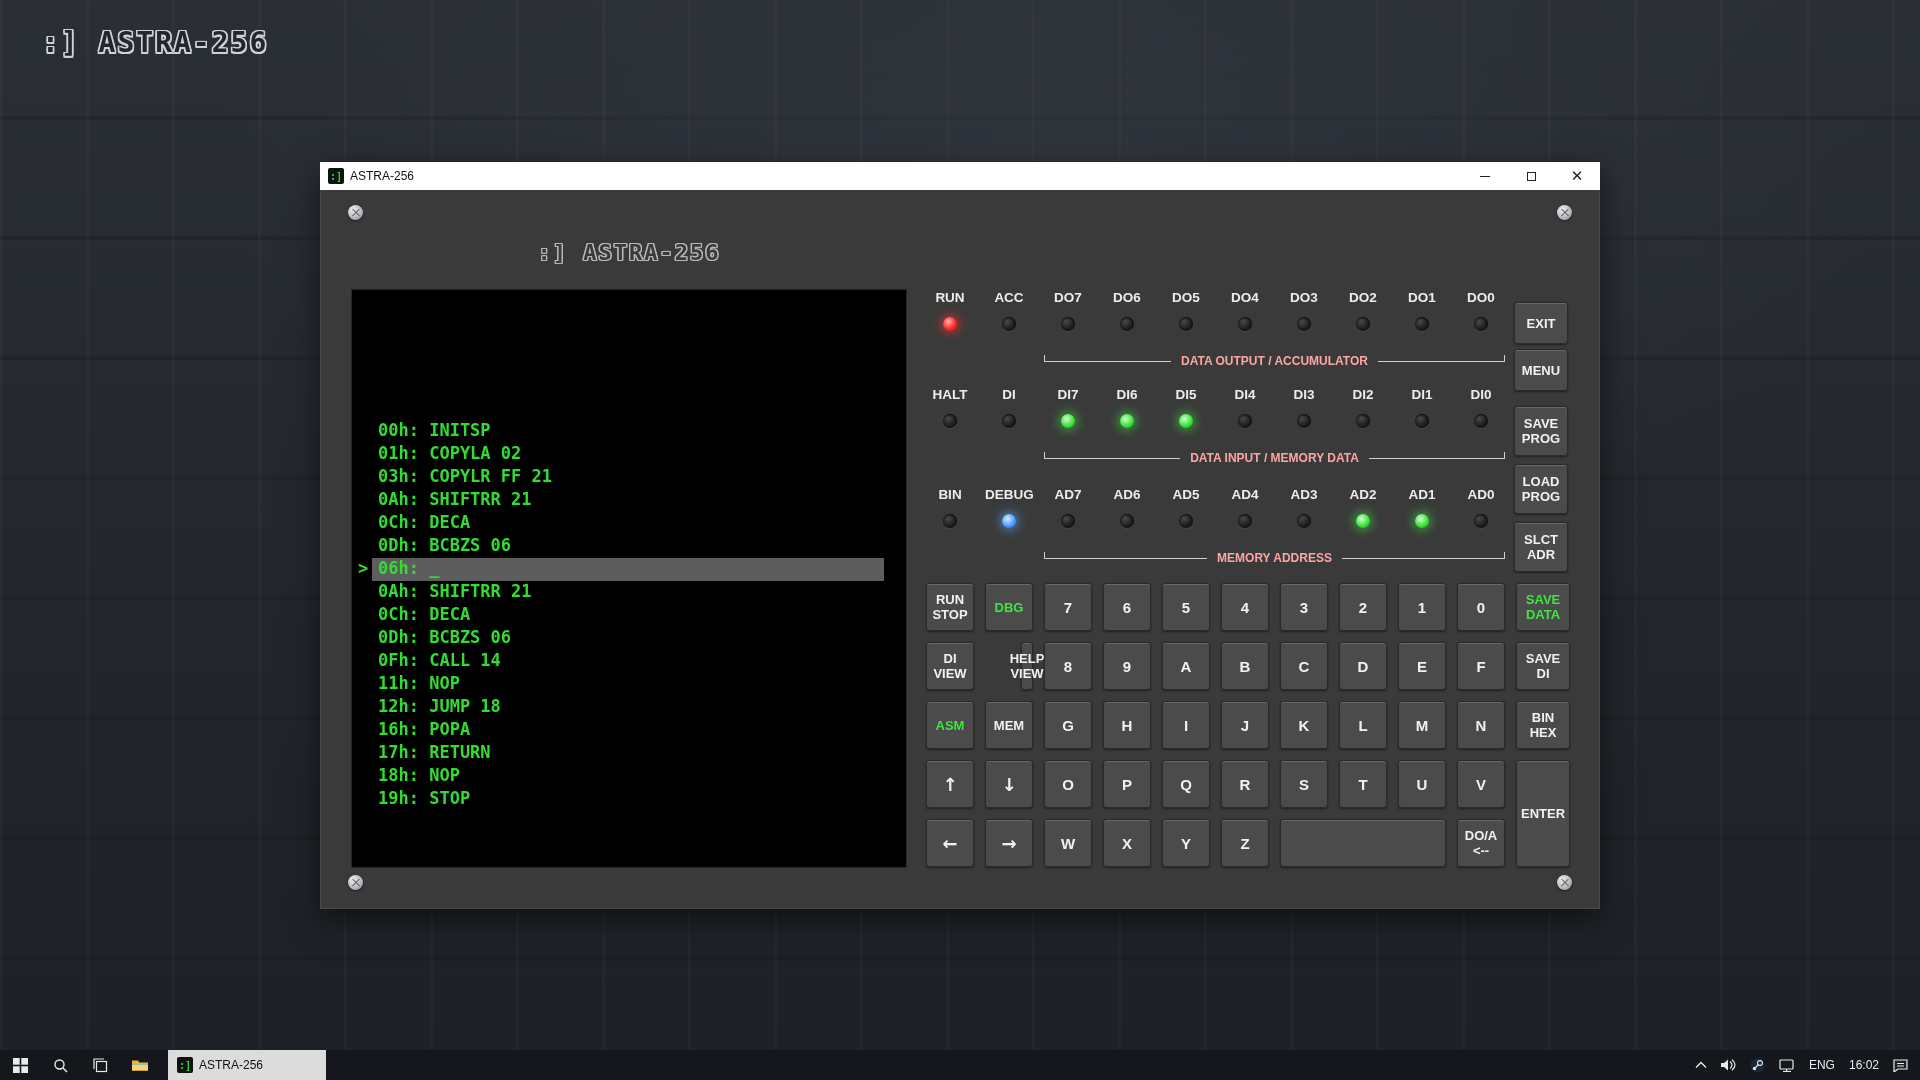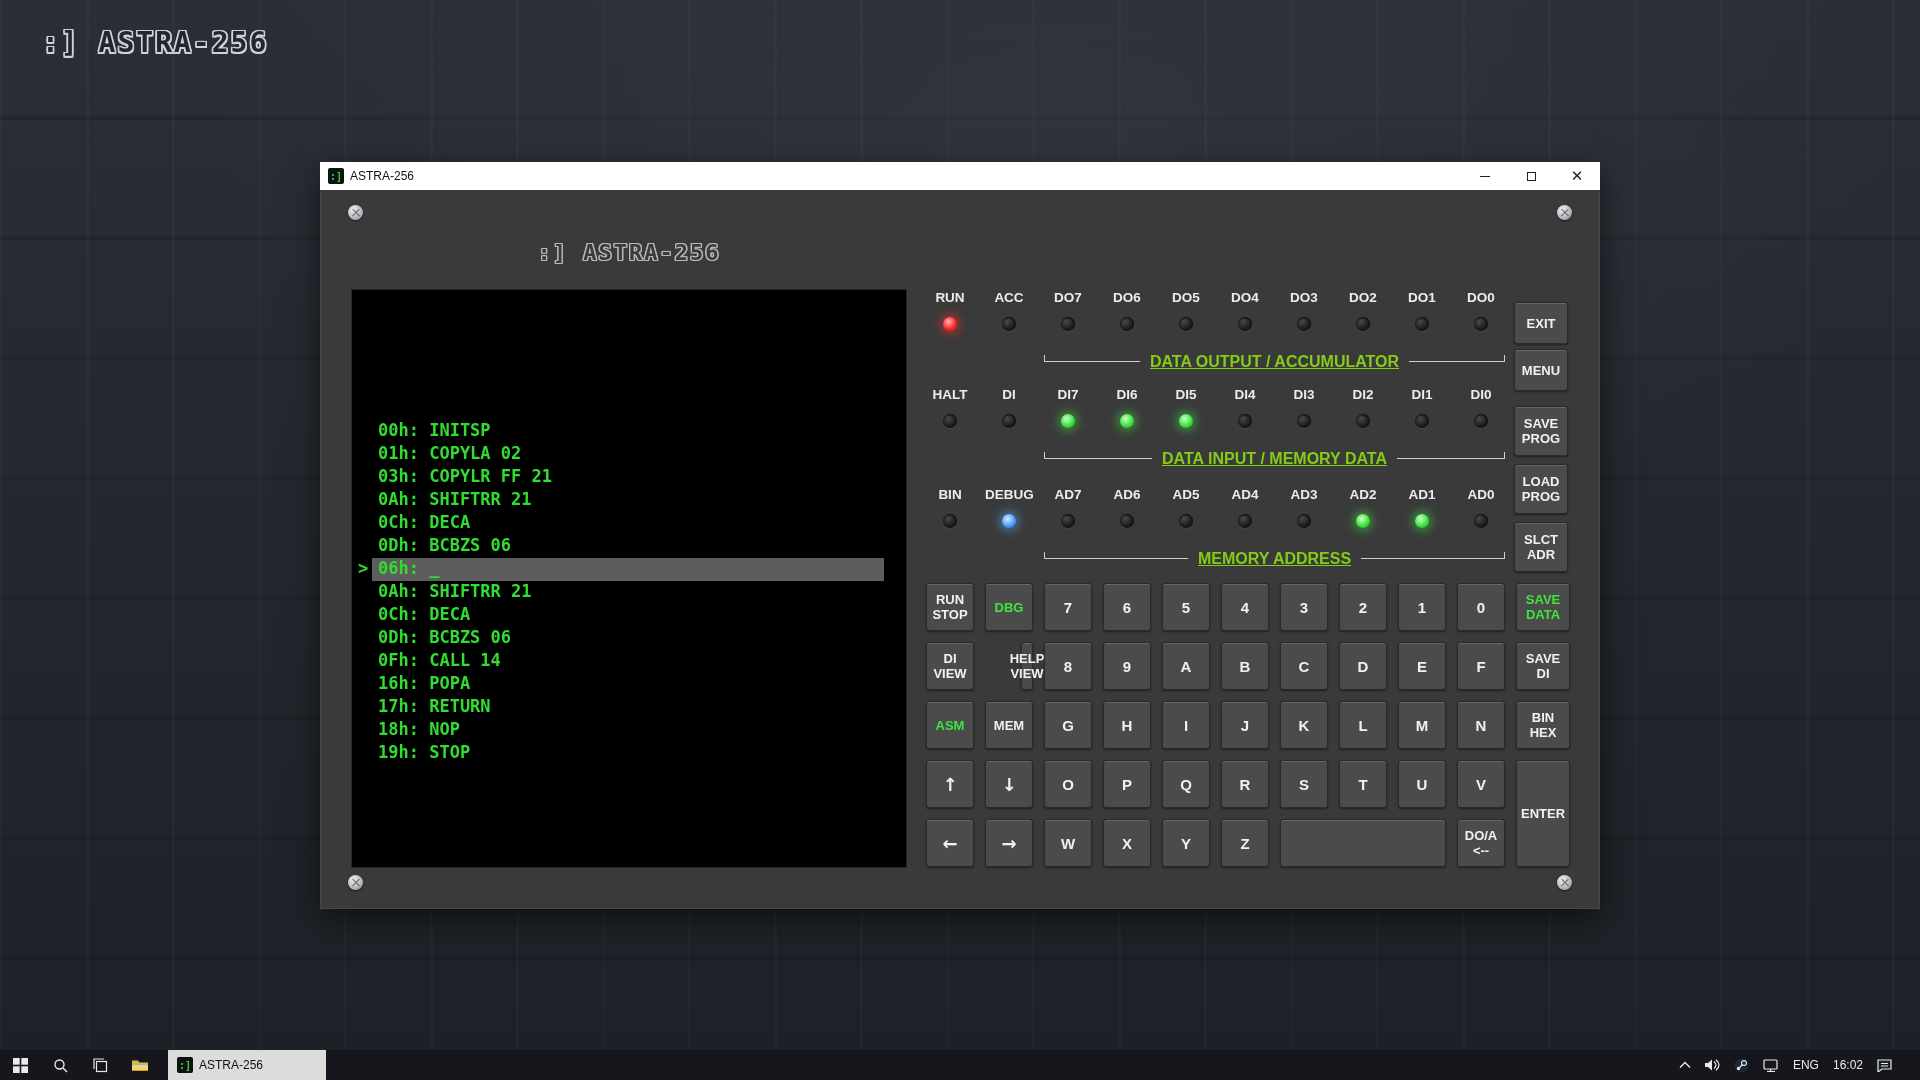--- a/index.html
+++ b/index.html
@@ -99,22 +99,22 @@
     box-shadow:0 0 10px 3px rgba(255,45,45,.55);}
   .led.green{ background:radial-gradient(circle at 40% 35%, #ccffcc, #3ee33e 55%, #13a013);
     box-shadow:0 0 10px 3px rgba(62,227,62,.5);}
   .led.blue{ background:radial-gradient(circle at 40% 35%, #d6eaff, #4f9fff 55%, #1d63c8);
     box-shadow:0 0 10px 3px rgba(80,160,255,.55);}
 
   .bracket{ position:absolute; left:118px; right:0; top:58px; display:flex; align-items:flex-end; height:14px;}
   .bracket .seg{ flex:1; height:7px; border-bottom:1px solid #cfcfcf;}
   .bracket .seg.l{ border-left:1px solid #cfcfcf;}
   .bracket .seg.r{ border-right:1px solid #cfcfcf;}
-  .bracket .blabel{ padding:0 10px; font-size:16px; font-weight:bold; color:#84cc16; white-space:nowrap;
-    transform:translateY(6px); line-height:13px;text-decoration:underline;}
+  .bracket .blabel{ padding:0 10px; font-size:12px; font-weight:bold; color:#fca5a5; white-space:nowrap;
+    transform:translateY(6px); line-height:13px;}
 
   
   .btn{
     background:#4b4b4b; border:1px solid #2a2a2a; border-radius:3px;
     box-shadow:inset 0 1px 0 rgba(255,255,255,.16), 0 1px 2px rgba(0,0,0,.45);
     color:#f1f1f1; font-weight:bold; display:flex; flex-direction:column;
     align-items:center; justify-content:center; text-align:center; cursor:default;
   }
   .btn .ln{ line-height:15px; font-size:13px; white-space:nowrap;}
   .btn.single .ln{ font-size:15px;}
@@ -134,21 +134,21 @@
     position:absolute; left:0; bottom:0; width:1920px; height:30px; z-index:3;
     background:#15171c; display:flex; align-items:stretch; color:#e7eaee;
   }
   .tb-ico{ width:40px; display:flex; align-items:center; justify-content:center; }
   .tb-task{
     margin-left:8px; width:158px; background:#dcdcdc; color:#111;
     display:flex; align-items:center; gap:6px; padding:0 9px; font-size:12px;
   }
   .tb-task .app-ico{ width:16px; height:16px; background:#0d120e; border-radius:2px; color:#33d633;
     font:bold 10px "DejaVu Sans Mono",monospace; display:flex; align-items:center; justify-content:center;}
-  .tb-tray{ margin-left:auto; display:flex; align-items:center; gap:14px; padding-right:28px; font-size:12px;}
+  .tb-tray{ margin-left:auto; display:flex; align-items:center; gap:14px; padding-right:12px; font-size:12px;}
   .tb-tray .txt{ color:#e7eaee; }
 </style>
 </head>
 <body>
 
 <div class="desktop-logo">:] ASTRA-256</div>
 
 <div class="app-window">
   <div class="titlebar">
     <span class="app-ico">:]</span>
@@ -180,20 +180,22 @@
           <div class="term-line"><span>01h: COPYLA 02</span></div>
           <div class="term-line"><span>03h: COPYLR FF 21</span></div>
           <div class="term-line"><span>0Ah: SHIFTRR 21</span></div>
           <div class="term-line"><span>0Ch: DECA</span></div>
           <div class="term-line"><span>0Dh: BCBZS 06</span></div>
           <div class="term-line hl"><span class="prompt">&gt;</span><span>06h: _</span></div>
           <div class="term-line"><span>0Ah: SHIFTRR 21</span></div>
           <div class="term-line"><span>0Ch: DECA</span></div>
           <div class="term-line"><span>0Dh: BCBZS 06</span></div>
           <div class="term-line"><span>0Fh: CALL 14</span></div>
+          <div class="term-line"><span>11h: NOP</span></div>
+          <div class="term-line"><span>12h: JUMP 18</span></div>
           <div class="term-line"><span>16h: POPA</span></div>
           <div class="term-line"><span>17h: RETURN</span></div>
           <div class="term-line"><span>18h: NOP</span></div>
           <div class="term-line"><span>19h: STOP</span></div>
         </div>
     </div>
 
     <div class="led-panel">
         <div class="led-row r0">
           <div class="led-labels">

